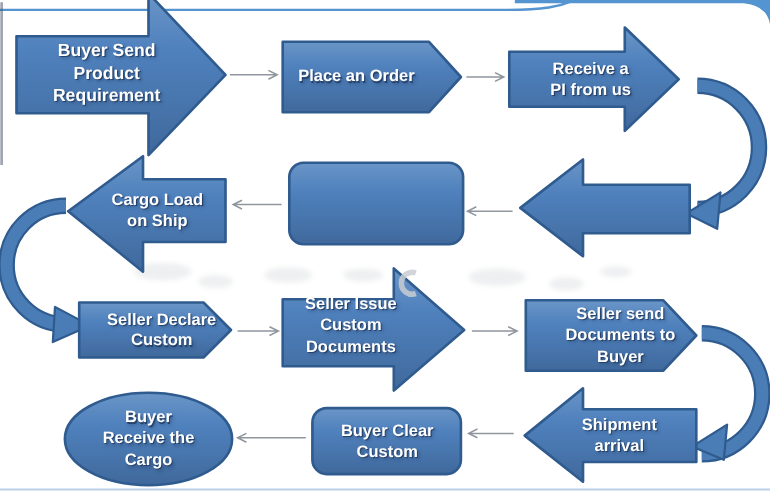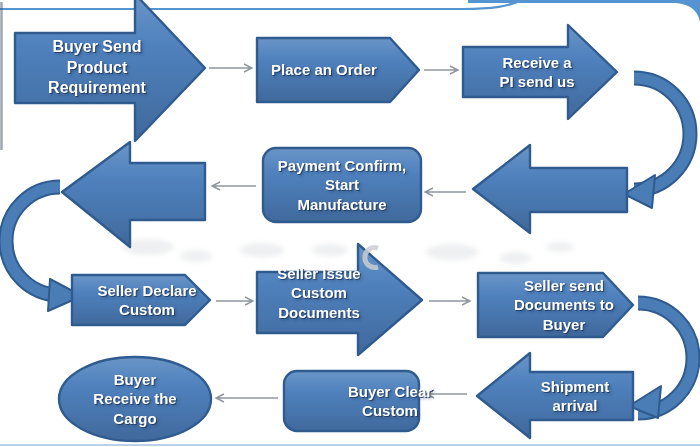--- a/index.html
+++ b/index.html
@@ -98,33 +98,32 @@
     <ellipse class="shape" cx="135" cy="399" rx="76" ry="42"></ellipse>
 
     <path d="M378,248 A10,10 0 1 0 378,267" fill="none" stroke="#c9cdd2" stroke-width="5" opacity="0.85"></path>
   </svg>
 
   <div class="label lg" style="left:18px;top:36px;width:158px;height:64px;">Buyer Send
 Product
 Requirement</div>
   <div class="label" style="left:257px;top:40px;width:134px;height:60px;text-align:right;">Place an Order</div>
   <div class="label" style="left:466px;top:47px;width:142px;height:50px;">Receive a
-PI send us</div>
-  <div class="label" style="left:263px;top:150px;width:158px;height:70px;">Payment Confirm,
-Start
-Manufacture</div>
+PI from us</div>
+  <div class="label" style="left:78px;top:162px;width:130px;height:58px;">Cargo Load
+on Ship</div>
   <div class="label" style="left:86px;top:276px;width:122px;height:48px;">Seller Declare
 Custom</div>
-  <div class="label" style="left:257px;top:261px;width:124px;height:64px;">Seller Issue
+  <div class="label" style="left:257px;top:271px;width:124px;height:50px;">Seller Issue
 Custom
 Documents</div>
   <div class="label" style="left:501px;top:274px;width:126px;height:62px;">Seller send
 Documents to
 Buyer</div>
-  <div class="label" style="left:514px;top:372px;width:122px;height:48px;">Shipment
+  <div class="label" style="left:502px;top:372px;width:122px;height:48px;">Shipment
 arrival</div>
-  <div class="label" style="left:286px;top:372px;width:132px;height:58px;margin-left:38px;">Buyer Clear
+  <div class="label" style="left:286px;top:372px;width:132px;height:58px;">Buyer Clear
 Custom</div>
   <div class="label" style="left:65px;top:369px;width:140px;height:60px;">Buyer
 Receive the
 Cargo</div>
 
 </div>
 
 </body></html>

